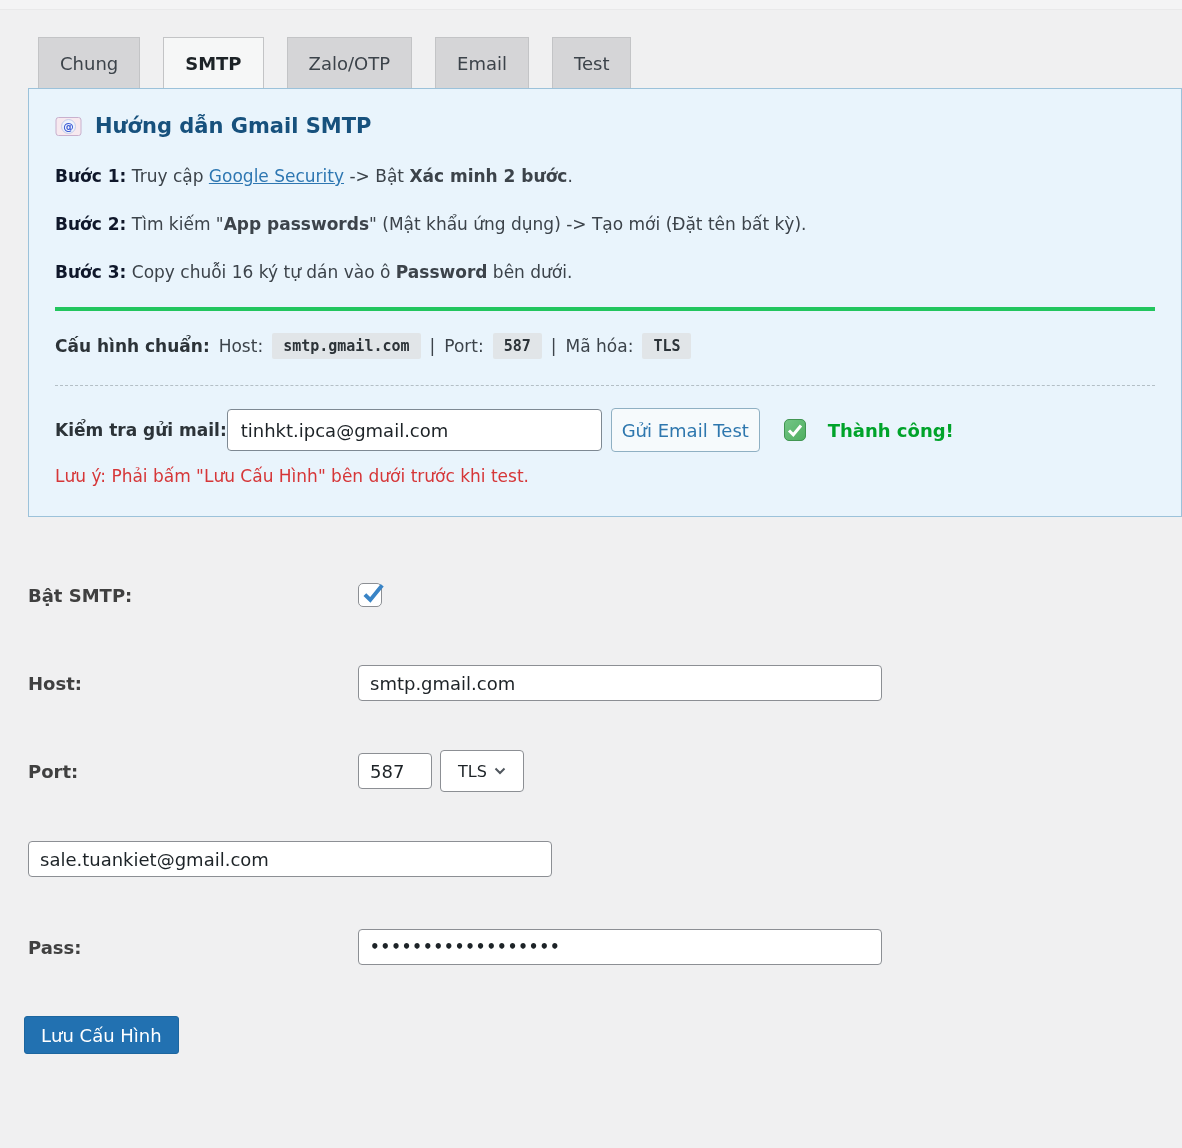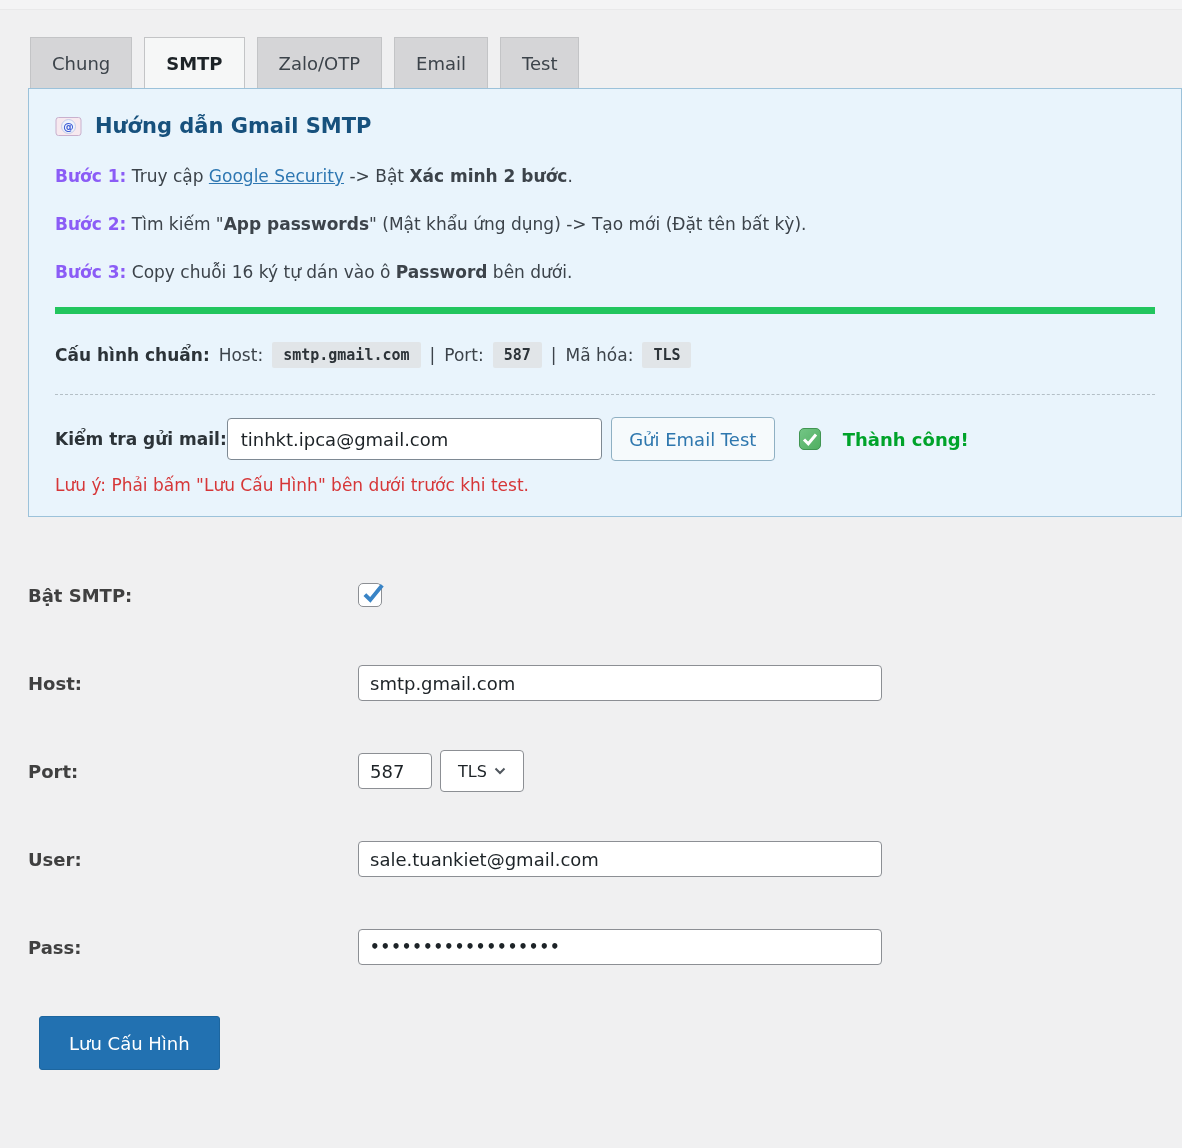--- a/index.html
+++ b/index.html
@@ -6,56 +6,56 @@
   html,body { margin:0; padding:0; }
   body {
     width:1182px; height:1148px; position:relative; overflow:hidden;
     background:#f0f0f1;
     font-family:"DejaVu Sans","Liberation Sans",sans-serif;
     color:#3c434a;
   }
   .top-strip { height:10px; background:#f4f4f5; border-bottom:1px solid #e9e9ea; }
 
   
-  .tabbar { position:absolute; left:30px; top:37px; display:flex; gap:12px; }
+  .tabbar { position:absolute; left:38px; top:37px; display:flex; gap:23px; }
   .tab {
     height:51px; padding:0 21px; display:flex; align-items:center;
     background:#d5d5d7; border:1px solid #c3c4c6; border-bottom:none;
     font-size:18px; color:#3c434a; cursor:pointer; white-space:nowrap;
   }
   .tab.active { background:#f6f7f7; color:#1d2327; font-weight:bold; }
 
   
   .panel {
     position:absolute; left:28px; top:88px; width:1154px; height:429px;
     background:#e9f4fc; border:1px solid #9cc2da; padding:22px 26px; overflow:hidden;
   }
   .guide-title { display:flex; align-items:center; gap:13px; height:30px; }
   .guide-title .ttl { font-size:21px; font-weight:bold; color:#17517d; }
   .step { margin:26px 0 0 0; font-size:17px; line-height:22px; color:#3c434a; }
   .step:first-of-type { margin-top:24px; }
-  .step b.lbl { color:#8b5cf6; }
+  .step b.lbl { color:#0f172a; }
   a.glink { color:#2e77b2; text-decoration:underline; cursor:pointer; }
-  .config-sec { border-top:7px solid #22c55e; margin-top:24px; padding-top:26px; }
+  .config-sec { border-top:4px solid #22c55e; margin-top:24px; padding-top:20px; }
   .config-row { display:flex; align-items:center; gap:9px; font-size:17px; height:30px; }
   .config-row .lbl { font-weight:bold; color:#2c3338; }
   .chip {
     background:#e1e5e8; color:#2c3338; border-radius:2px; padding:4px 11px;
     font-family:"DejaVu Sans Mono","Liberation Mono",monospace; font-size:15px; font-weight:600;
   }
   .dashed { border:none; border-top:1px dashed #b4bfc6; margin:24px 0 0 0; }
   .test-row { margin-top:22px; display:flex; align-items:center; height:44px; }
   .test-row .lbl { font-size:17px; font-weight:bold; color:#2c3338; }
   .test-input {
     width:375px; height:42px; border:1px solid #7e8993; border-radius:4px;
     background:#fff; font-size:18px; color:#1d2327; padding:0 13px;
     font-family:inherit;
   }
   .test-btn {
-    margin-left:9px; width:164px; height:44px; background:#f6fafc;
+    margin-left:9px; width:149px; height:44px; background:#f6fafc;
     border:1px solid #8fb0c3; border-radius:4px; color:#2e77ae; font-size:18px;
     font-family:inherit; cursor:pointer;
   }
   .success { display:flex; align-items:center; gap:22px; margin-left:24px; }
   .success .txt { font-size:18px; font-weight:bold; color:#00a32a; }
   .note { margin-top:14px; font-size:17px; color:#d63638; }
 
   
   .form { position:absolute; left:28px; top:573px; width:900px; }
   .form-row { display:flex; align-items:center; height:44px; margin-bottom:44px; }
@@ -70,21 +70,21 @@
     width:24px; height:24px; background:#fff; border:1px solid #8c8f94;
     border-radius:5px; position:relative; cursor:pointer;
   }
   .checkbox svg { position:absolute; left:1px; top:-3px; }
   .select {
     margin-left:8px; width:84px; height:42px; border:1px solid #8c8f94; border-radius:4px;
     background:#fff; display:flex; align-items:center; justify-content:center; gap:7px;
     font-size:16px; color:#1d2327; cursor:pointer;
   }
   .save-btn {
-    position:absolute; left:39px; top:1016px; height:54px; padding:0 29px;
+    position:absolute; left:24px; top:1016px; height:38px; padding:0 16px;
     background:#2271b1; border:1px solid #1d669f; border-radius:3px;
     color:#ffffff; font-size:18px; font-family:inherit; cursor:pointer;
   }
 </style>
 </head>
 <body>
 
 <div class="top-strip"></div>
 
 <div class="tabbar">
@@ -177,21 +177,20 @@
       <span>TLS</span>
       <span style="display:flex;">
         <svg width="12" height="8" viewBox="0 0 12 8">
             <path d="M1.5 1.5 L6 6 L10.5 1.5" fill="none" stroke="#50575e" stroke-width="2"></path>
           </svg>
       </span>
     </span>
   </div>
 
   <div class="form-row">
-    <span class="flabel">User:</span>
     <input class="txt-input" type="text" value="sale.tuankiet@gmail.com" style="">
   </div>
 
   <div class="form-row">
     <span class="flabel">Pass:</span>
     <input class="txt-input pass-input" type="text" value="••••••••••••••••••" style="">
   </div>
 
 </div>
 

